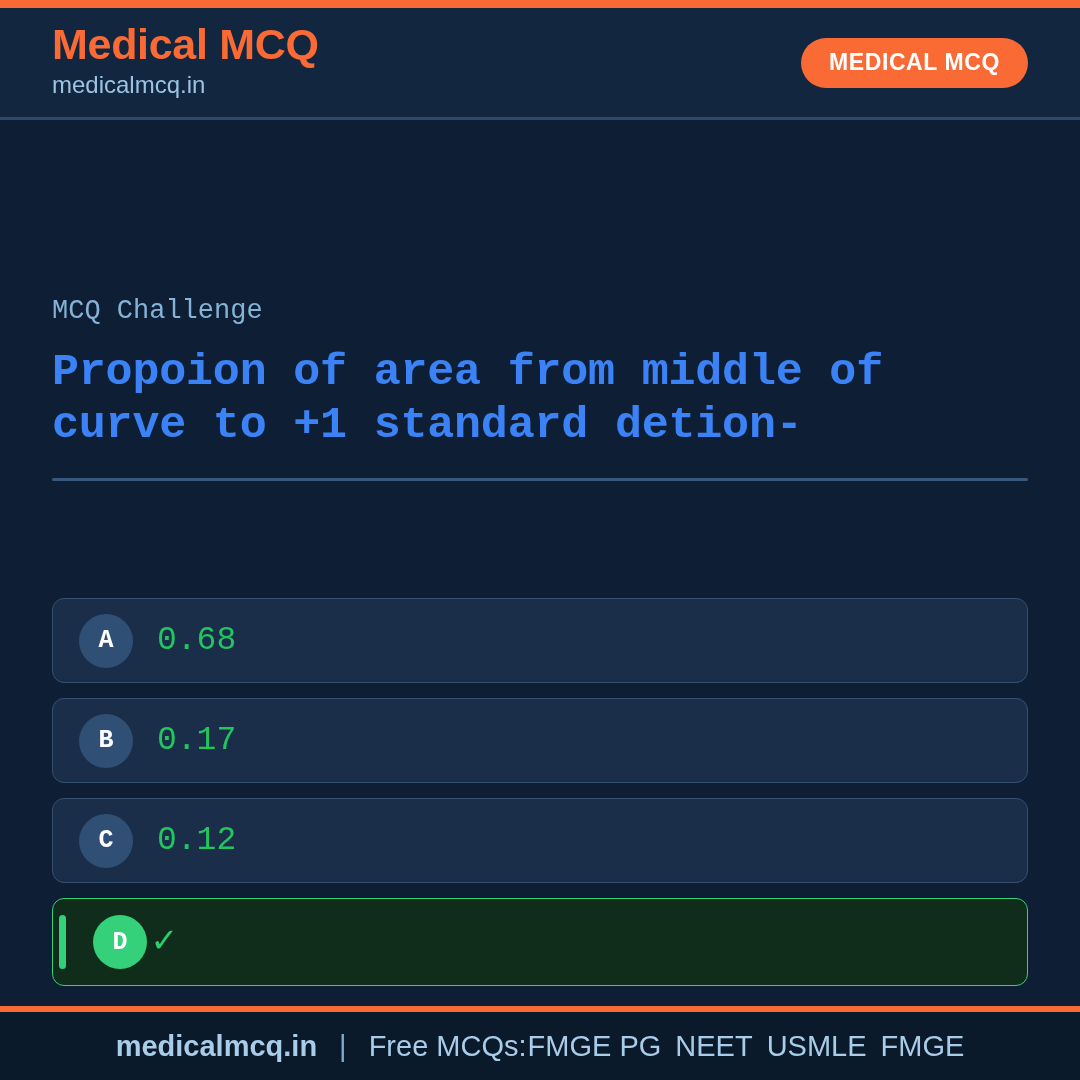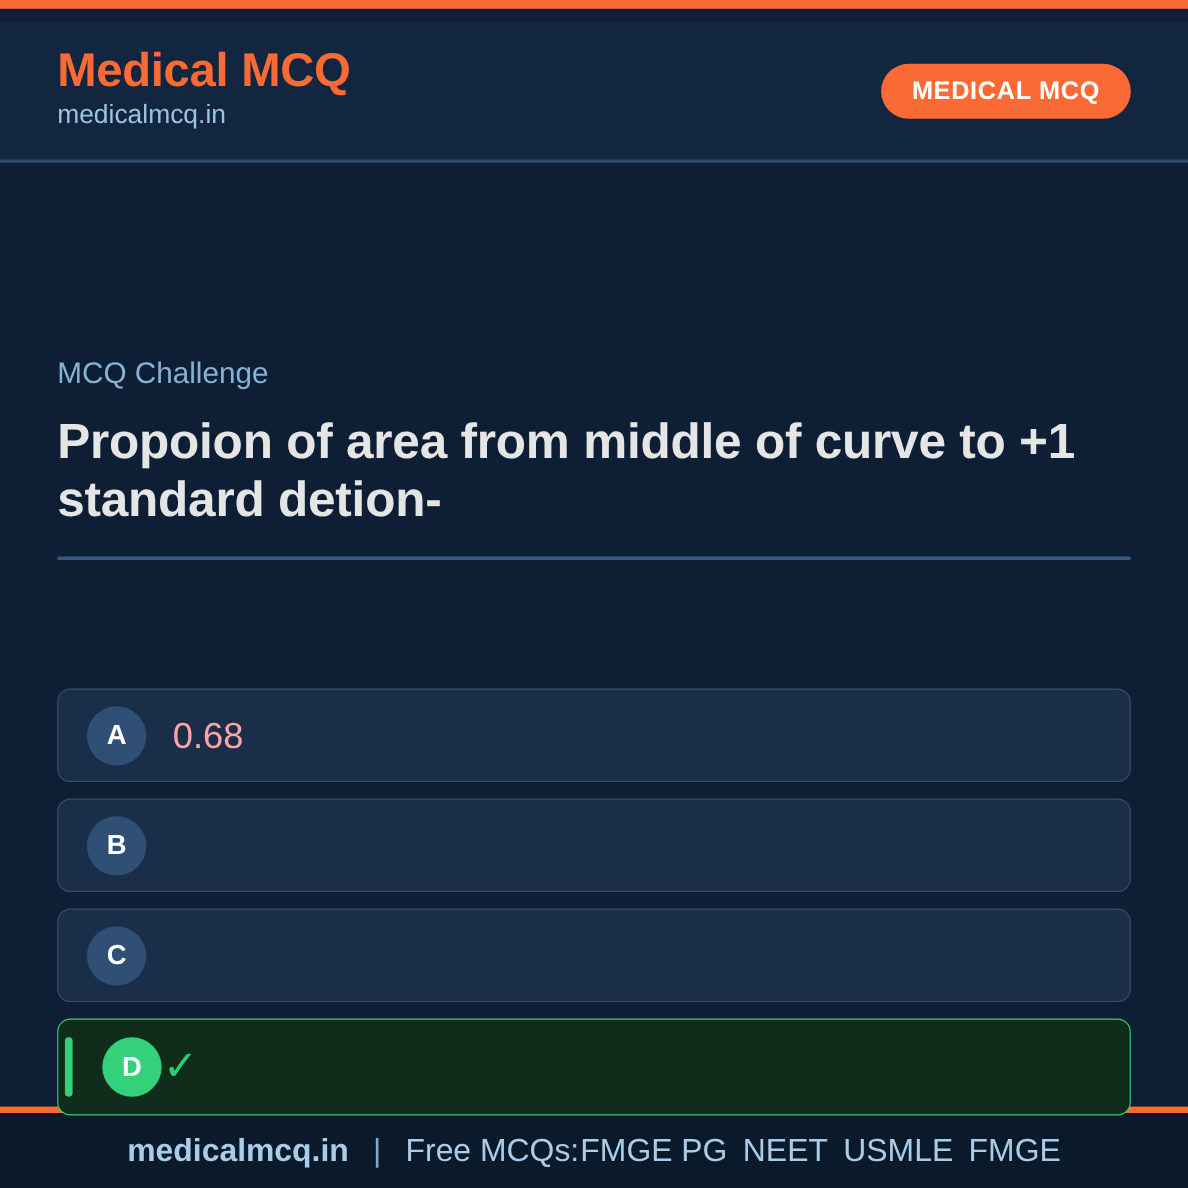--- a/index.html
+++ b/index.html
@@ -26,31 +26,30 @@
   .top-accent {
     height: 8px;
     width: 100%;
     background: #f96a35;
     flex: 0 0 auto;
   }
 
   
   .header {
     flex: 0 0 auto;
-    height: 128px;
+    height: 112px;
     background: #12263f;
     border-bottom: 3px solid #2c4straight;
     border-bottom: 3px solid #2d4straight;
     border-bottom: 3px solid #2d4a6b;
     box-sizing: border-box;
     display: flex;
     align-items: center;
     justify-content: space-between;
     padding: 0 52px;
-    margin-top: 12px;
   }
   .brand-block {
     display: flex;
     flex-direction: column;
     justify-content: center;
     margin-top: -2px;
   }
   .brand-title {
     color: #f96a35;
     font-size: 43px;
@@ -77,36 +76,37 @@
     line-height: 1;
     white-space: nowrap;
   }
 
   
   .body {
     flex: 1 1 auto;
     position: relative;
     padding: 0 64px;
     box-sizing: border-box;
+    font-family: Liberation Mono, monospace;
   }
 
   .q-wrap {
     position: absolute;
     left: 52px;
     right: 52px;
     top: 175px;
   }
   .kicker {
     color: #86b2d6;
     font-size: 27px;
     line-height: 1.2;
     margin-bottom: 10px;
   }
   .question {
-    color: #e5e5e5;
+    color: #3b82f6;
     font-size: 45px;
     font-weight: bold;
     line-height: 1.16;
     letter-spacing: -0.2px;
     margin-top: 20px;
   }
   .q-divider {
     margin-top: 26px;
     height: 3px;
     background: #38587d;
@@ -143,21 +143,21 @@
     color: #ffffff;
     font-size: 25px;
     font-weight: bold;
     display: flex;
     align-items: center;
     justify-content: center;
     line-height: 1;
   }
   .opt-text {
     margin-left: 24px;
-    color: #fca5a5;
+    color: #22c55e;
     font-size: 33px;
     line-height: 1;
     flex: 1 1 auto;
   }
   .opt-mark {
     color: #2ecc71;
     font-size: 38px;
     line-height: 1;
     width: 34px;
     text-align: center;
@@ -249,25 +249,27 @@
     <div class="options">
 
       <div class="option">
         <div class="opt-letter">A</div>
         <div class="opt-text">0.68</div>
         <div class="opt-mark"></div>
       </div>
 
       <div class="option">
         <div class="opt-letter">B</div>
+        <div class="opt-text">0.17</div>
         <div class="opt-mark"></div>
       </div>
 
       <div class="option">
         <div class="opt-letter">C</div>
+        <div class="opt-text">0.12</div>
         <div class="opt-mark"></div>
       </div>
 
       <div class="option correct">
         <div class="accent"></div>
         <div class="opt-letter">D</div>
         <div class="opt-mark">✓</div>
       </div>
 
     </div>

